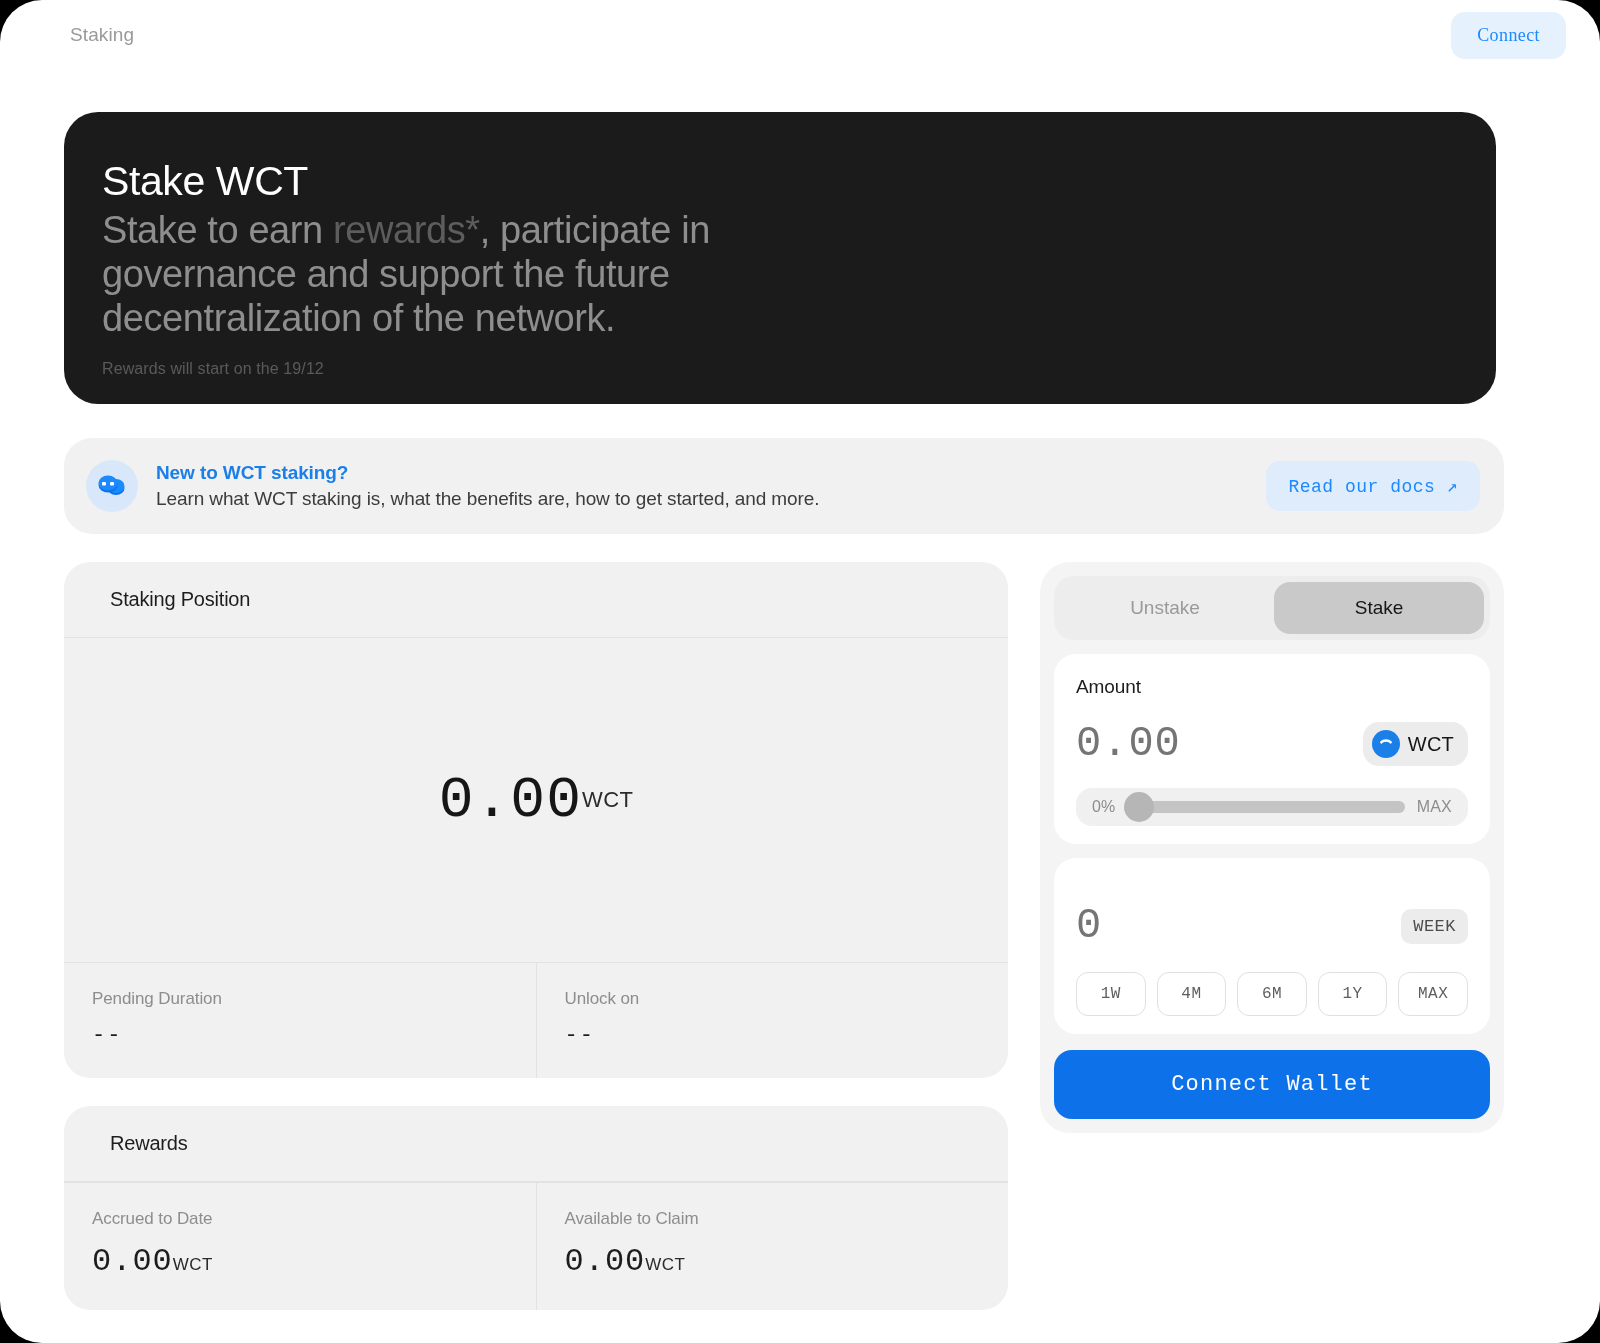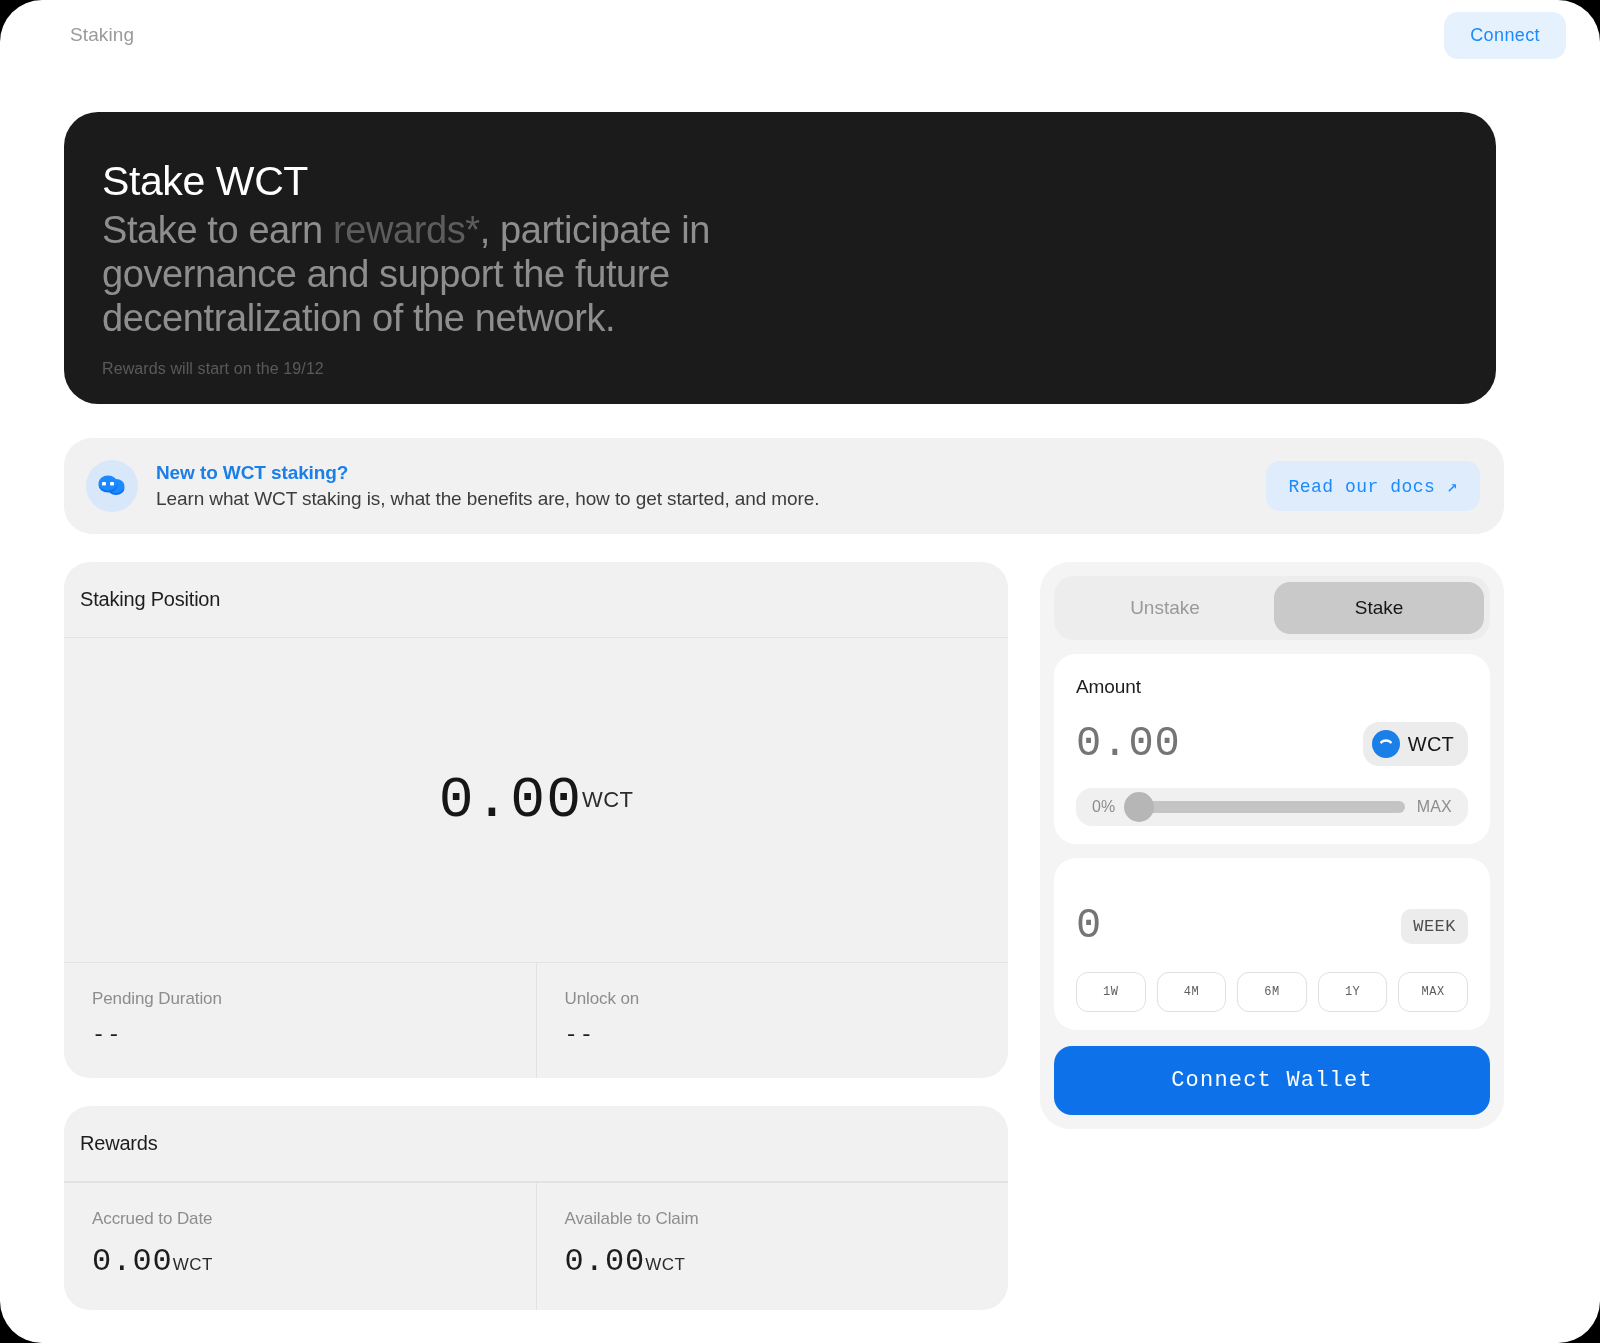--- a/index.html
+++ b/index.html
@@ -35,21 +35,21 @@
     color: #9a9a9a;
     letter-spacing: .1px;
   }
   .connect-btn {
     background: #e6f1fe;
     color: #1b8aff;
     border: none;
     border-radius: 14px;
     padding: 13px 26px;
     font-size: 18px;
-    font-family: Liberation Sans, sans-serif;
+    font-family: Liberation Serif, serif;
     letter-spacing: .4px;
     cursor: pointer;
   }
 
   
   .hero {
     position: absolute;
     left: 64px;
     top: 112px;
     width: 1432px;
@@ -142,21 +142,21 @@
   }
   .col-left { width: 944px; }
   .col-right { width: 464px; }
 
   .card {
     background: #f1f1f1;
     border-radius: 26px;
     overflow: hidden;
   }
   .card-head {
-    padding: 26px 16px;
+    padding: 26px 46px;
     font-size: 20px;
     color: #1d1d1d;
     letter-spacing: -.2px;
     border-bottom: 1px solid #e2e2e2;
   }
 
   .big-value-area {
     height: 324px;
     display: flex;
     align-items: center;
@@ -334,21 +334,21 @@
     gap: 11px;
     margin-top: 18px;
   }
   .chip {
     flex: 1;
     border: 1px solid #e0e0e0;
     background: #ffffff;
     border-radius: 12px;
     padding: 12px 0;
     font-family: "Liberation Mono", "DejaVu Sans Mono", monospace;
-    font-size: 12px;
+    font-size: 16px;
     color: #5e5e5e;
     letter-spacing: .5px;
     cursor: pointer;
   }
 
   .cta {
     width: 100%;
     margin-top: 16px;
     background: #0d72ea;
     color: #ffffff;

